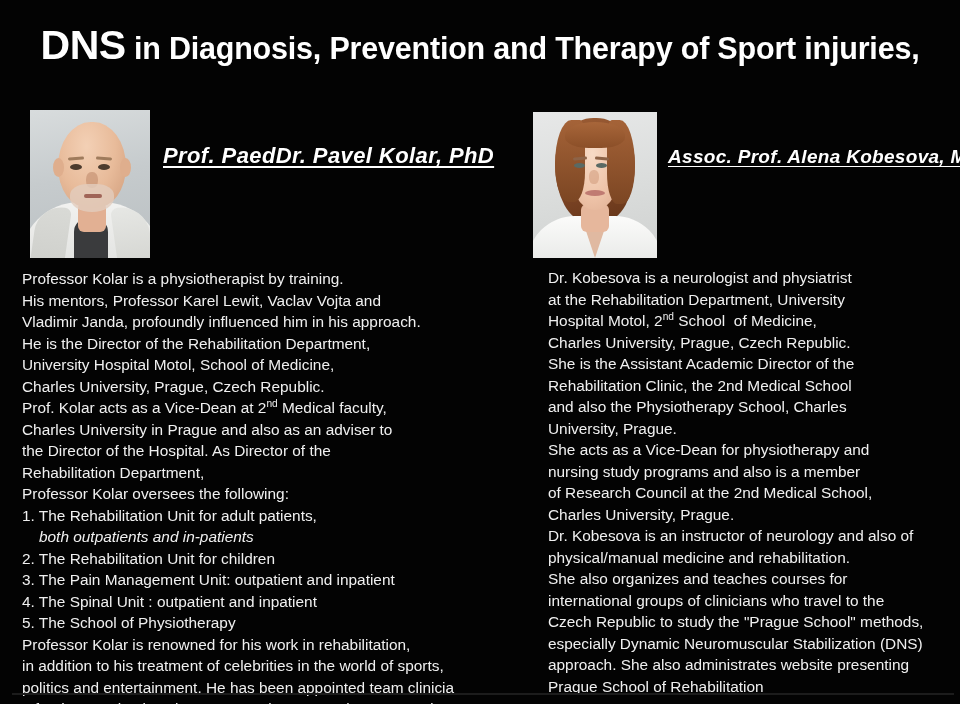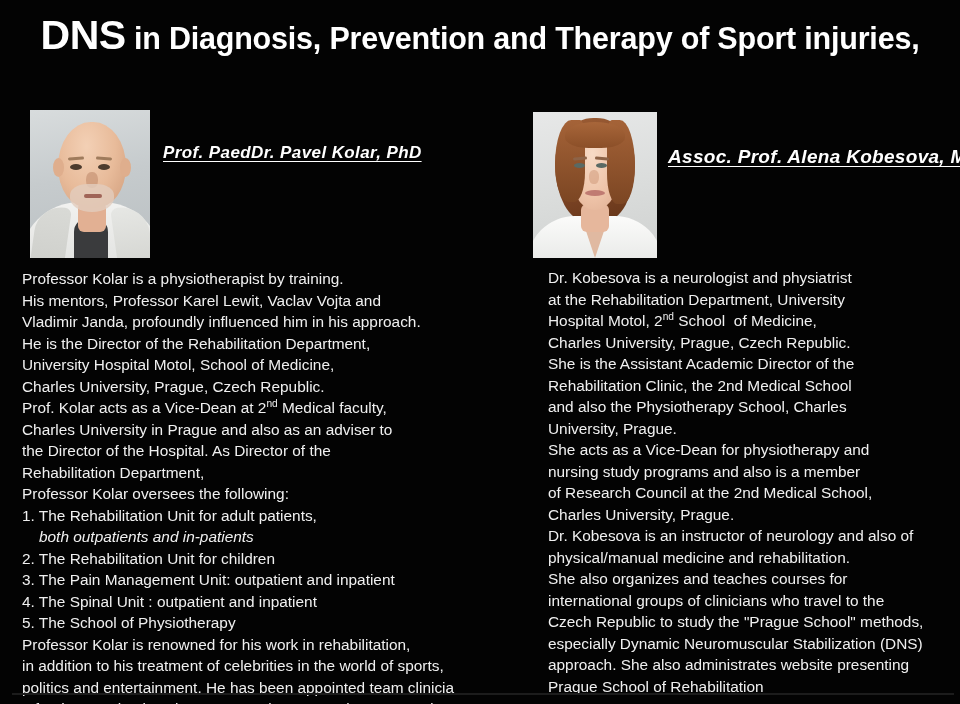--- a/index.html
+++ b/index.html
@@ -26,21 +26,21 @@
     position: absolute;
     left: 12px; right: 6px;
     bottom: 9px;
     height: 2px;
     background: #1c1c1c;
   }
 
   
   .title-block {
     position: absolute;
-    left: 0; top: 14px;
+    left: 0; top: 24px;
     width: 960px;
     text-align: center;
     line-height: 1.06;
     padding: 0 24px;
   }
   .title-line {
     display: block;
     font-weight: bold;
     font-size: 30.5px;
     letter-spacing: -0.2px;
@@ -248,21 +248,21 @@
     position: absolute;
     font-weight: bold;
     font-style: italic;
     text-decoration: underline;
     text-underline-offset: 3px;
     color: #ffffff;
     white-space: nowrap;
   }
   .name-kolar {
     left: 163px; top: 143px;
-    font-size: 17px;
+    font-size: 22px;
     letter-spacing: 0.4px;
   }
   .name-kobesova {
     left: 668px; top: 146px;
     font-size: 19px;
     letter-spacing: 0.3px;
   }
 
   
   .bio {

